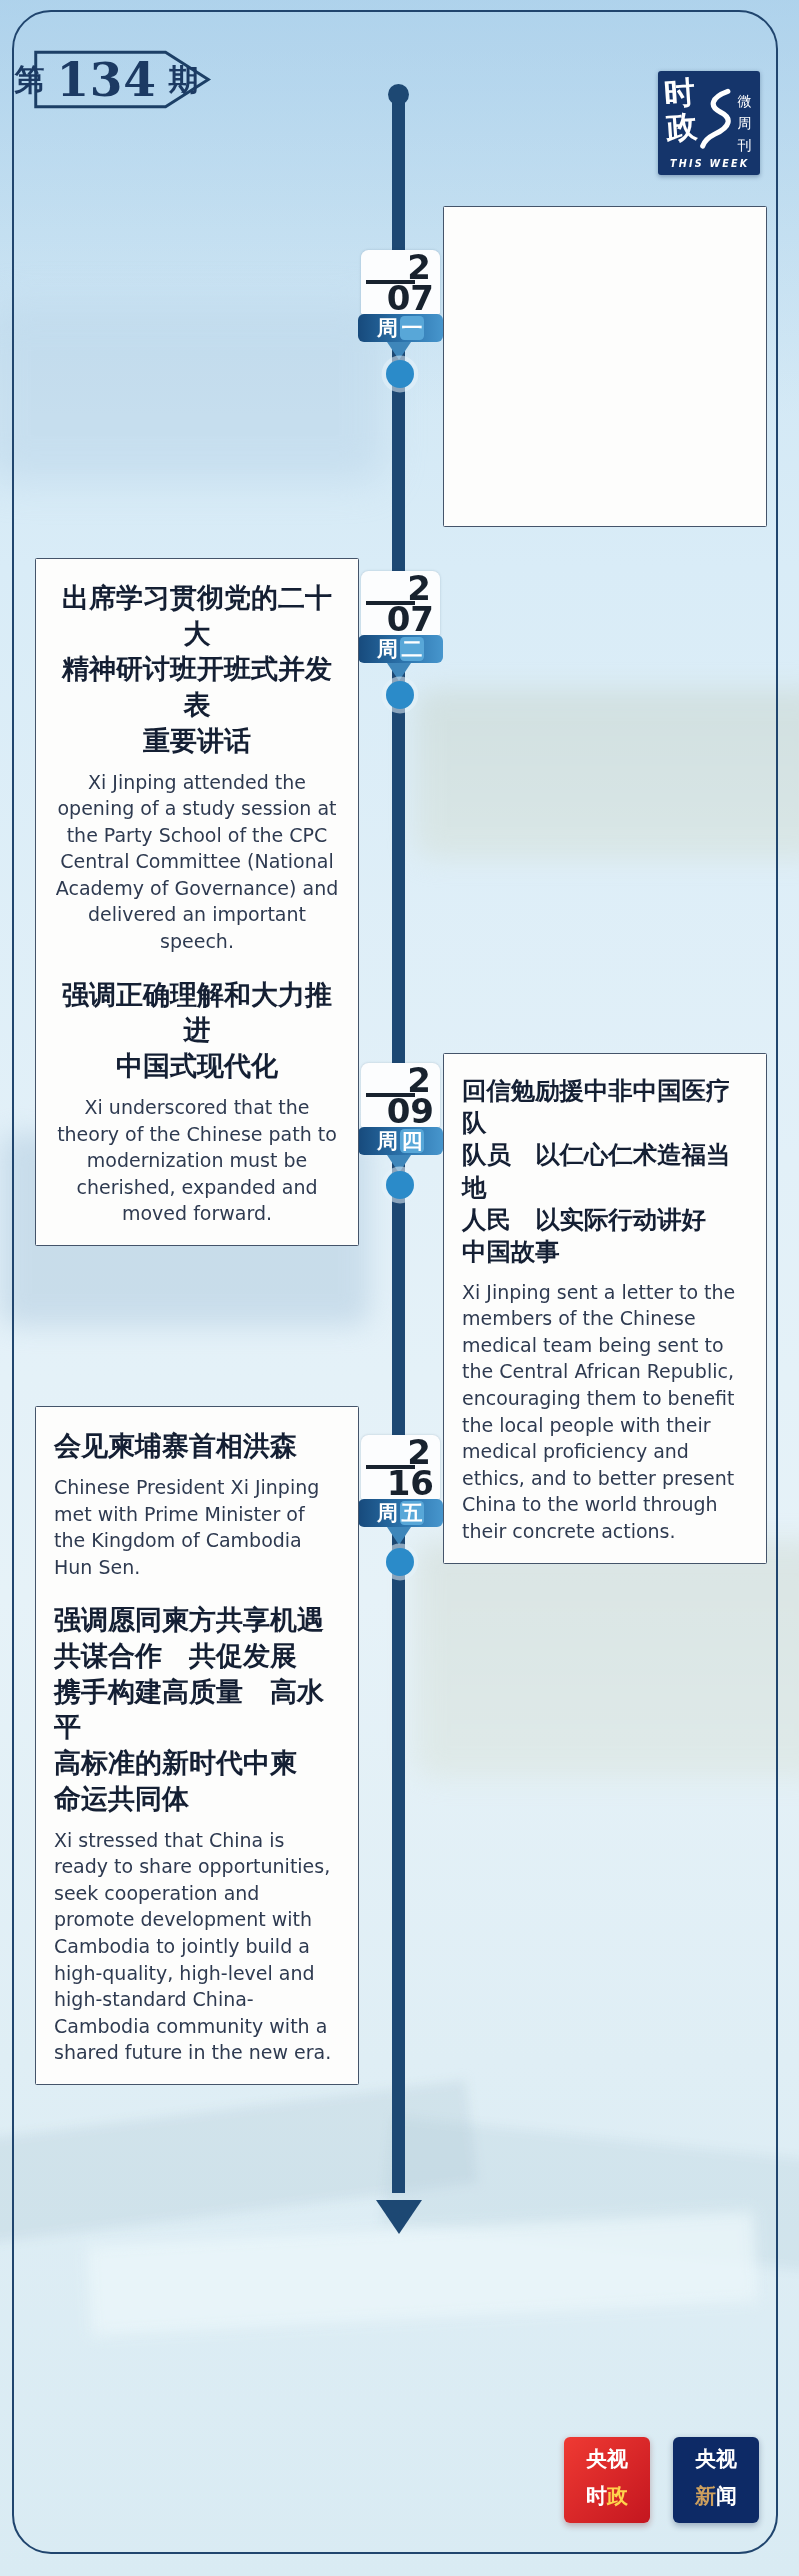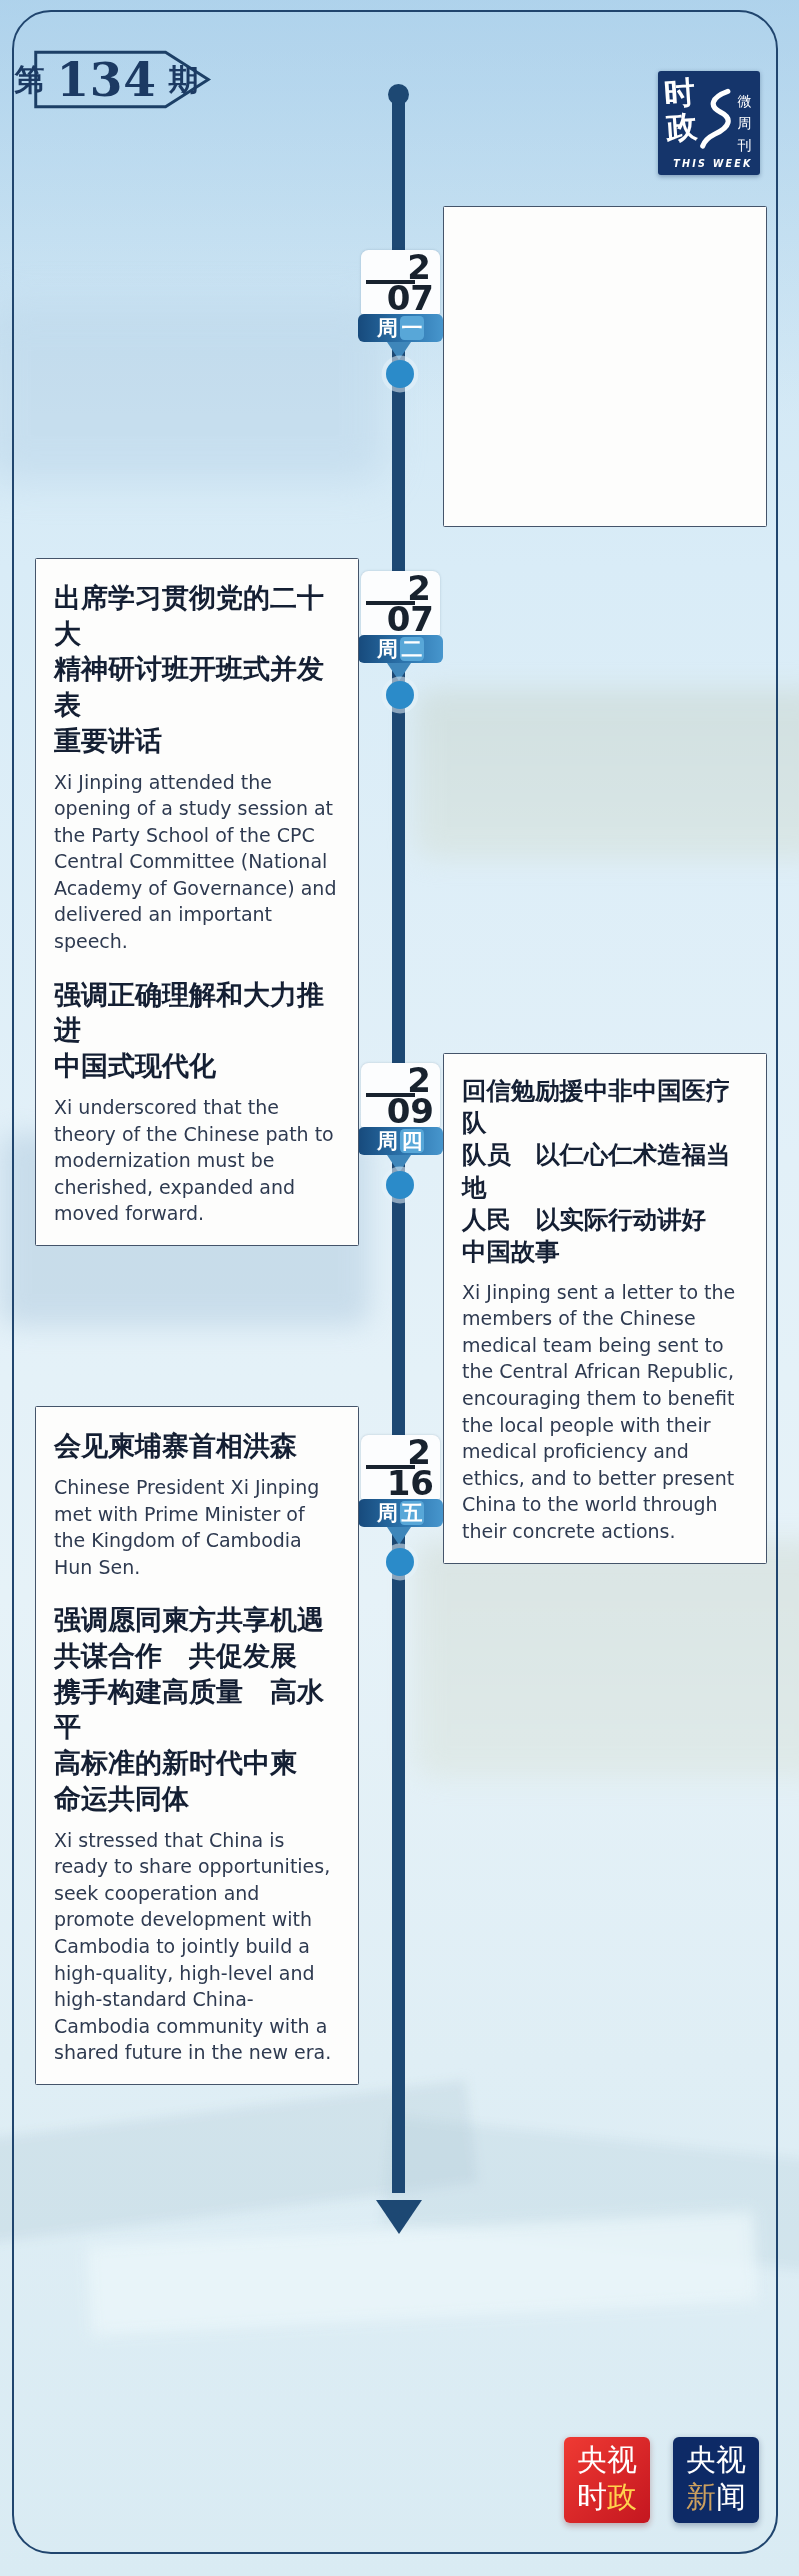--- a/index.html
+++ b/index.html
@@ -26,21 +26,21 @@
   .badge .cn{font-size:30px;line-height:59px;}
   .badge .num{font-size:47px;line-height:59px;margin:0 12px;letter-spacing:0.7px;}
 
   
   .logo{position:absolute;left:658px;top:71px;width:102px;height:104px;background:#15356b;border-radius:3px;
     box-shadow:0 1.5px 4.4px rgba(20,50,90,.35);color:#fff;}
   .logo .big{position:absolute;left:7.4px;top:4.4px;width:49px;font-family:"DejaVu Serif","Liberation Serif",serif;
     font-weight:700;font-size:31px;line-height:34px;transform:rotate(-4deg);}
   .logo .vert{position:absolute;right:7.4px;top:19px;width:16.3px;font-size:14px;line-height:22px;text-align:center;}
   .logo .swirl{position:absolute;left:40px;top:16.3px;}
-  .logo .sub{position:absolute;left:4px;bottom:6px;width:100%;text-align:center;font-size:9.6px;font-style:italic;
+  .logo .sub{position:absolute;left:12px;bottom:6px;width:100%;font-size:9.6px;font-style:italic;
     letter-spacing:2.2px;font-weight:700;}
 
   
   .tl-line{position:absolute;left:392px;top:95px;width:13.3px;height:2098px;background:#1d4873;}
   .tl-topdot{position:absolute;left:388px;top:84px;width:21px;height:21px;border-radius:50%;background:#1d4873;}
   .tl-arrow{position:absolute;left:376px;top:2200px;width:0;height:0;
     border-left:23px solid transparent;border-right:23px solid transparent;border-top:34px solid #1d4873;}
 
   .marker{position:absolute;left:358px;width:85px;}
   .m1{top:250px;} .m2{top:571px;} .m3{top:1063px;} .m4{top:1435px;}
@@ -58,35 +58,35 @@
   .mdot{position:absolute;left:28px;width:28px;height:28px;border-radius:50%;background:#2b8bc9;
     box-shadow:0 0 0 4.4px rgba(230,243,250,.55);}
   .m1 .mdot{top:110px;} .m2 .mdot{top:110px;} .m3 .mdot{top:108px;} .m4 .mdot{top:113px;}
 
   
   .block{position:absolute;box-sizing:border-box;background:#fdfdfc;border:1.5px solid #44546a;border-radius:1.5px;
     padding:21px 18px 18px 18px;}
   .b-right{left:443px;width:324px;}
   .b-left{left:35px;width:324px;}
   .b1{top:206px;min-height:321px;}
-  .b2{top:558px;min-height:492px;}
+  .b2{top:558px;min-height:492px;text-align:center;}
   .b3{top:1053px;min-height:367px;}
   .b4{top:1406px;min-height:552px;}
   .headline{font-family:"DejaVu Serif","Liberation Serif",serif;font-weight:700;color:#141f33;
     white-space:pre-line;margin:0 0 10.4px 0;line-height:1.32;}
   .h40{font-size:29px;} .h38{font-size:27px;} .h36{font-size:27px;} .h34{font-size:24.4px;}
   .eng{color:#2e3a50;font-size:19px;line-height:1.4;margin:0;}
   .sec2{margin-top:22px;}
 
   
   .credits{position:absolute;left:46px;top:2375px;color:#173a5e;font-size:19px;line-height:23px;font-weight:500;}
 
   
   .flogo{position:absolute;top:2437px;width:86px;height:86px;border-radius:6px;color:#fff;text-align:center;
-    font-weight:400;font-size:30px;line-height:37px;padding-top:4.4px;box-sizing:border-box;}
+    font-weight:700;font-size:21px;line-height:37px;padding-top:4.4px;box-sizing:border-box;}
   .fl-red{left:564px;background:linear-gradient(135deg,#ef3a33,#c4161f);box-shadow:0 2.2px 6px rgba(120,20,20,.3);}
   .fl-red::before{content:"";position:absolute;left:-7.4px;top:7.4px;width:86px;height:86px;background:#ffd23f;
     border-radius:6px;z-index:-1;}
   .fl-navy{left:673px;background:#0d2a66;box-shadow:0 2.2px 6px rgba(10,30,70,.3);}
   .acc-y{color:#ffd34d;} .acc-g{color:#cda05e;}
 </style>
 </head>
 <body>
 
 <div id="poster">

